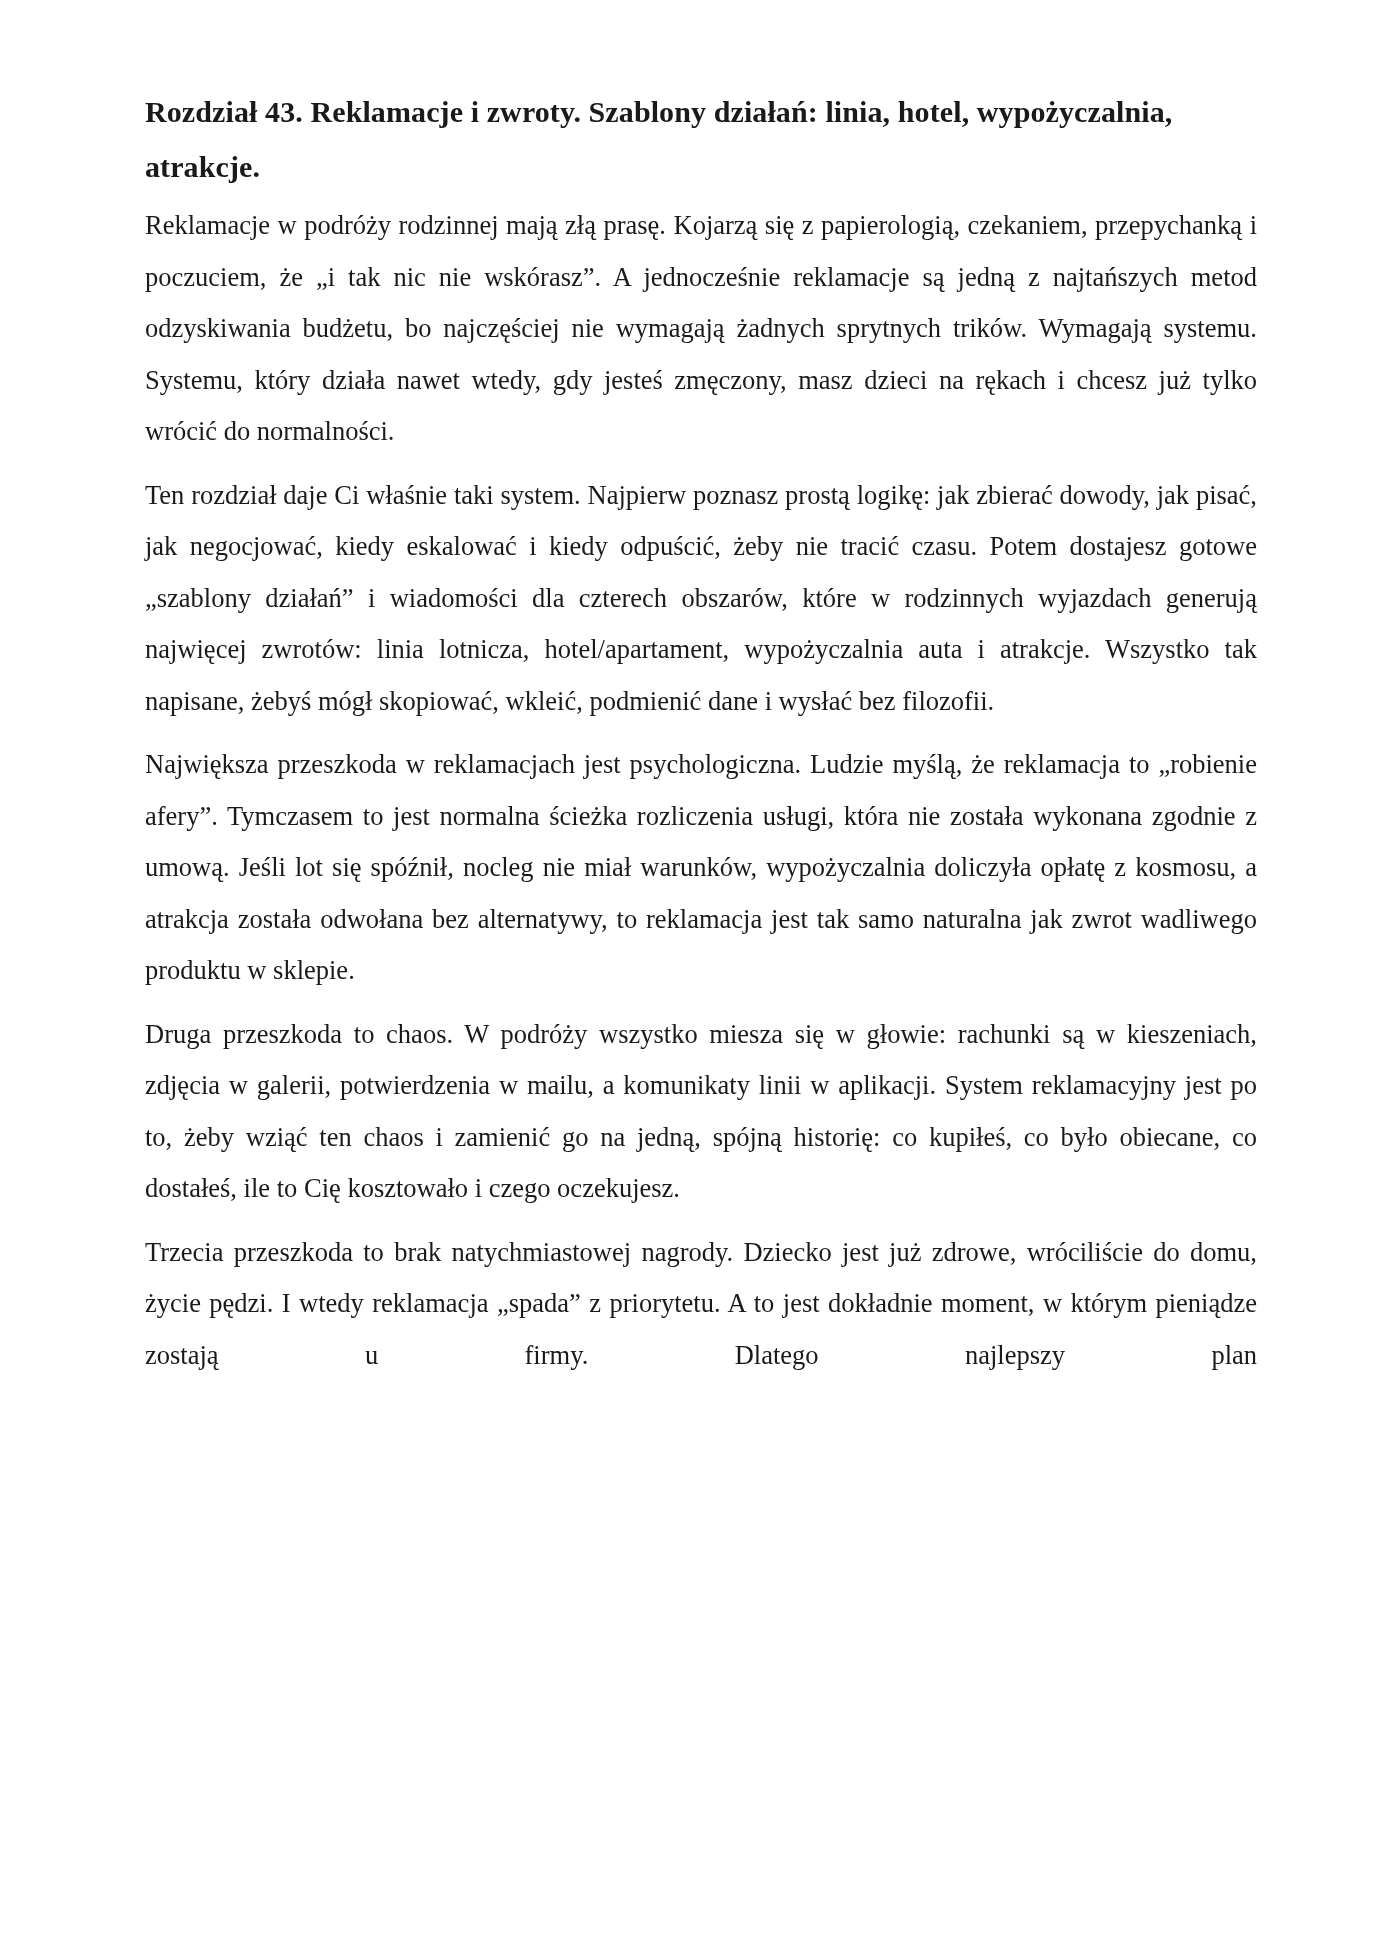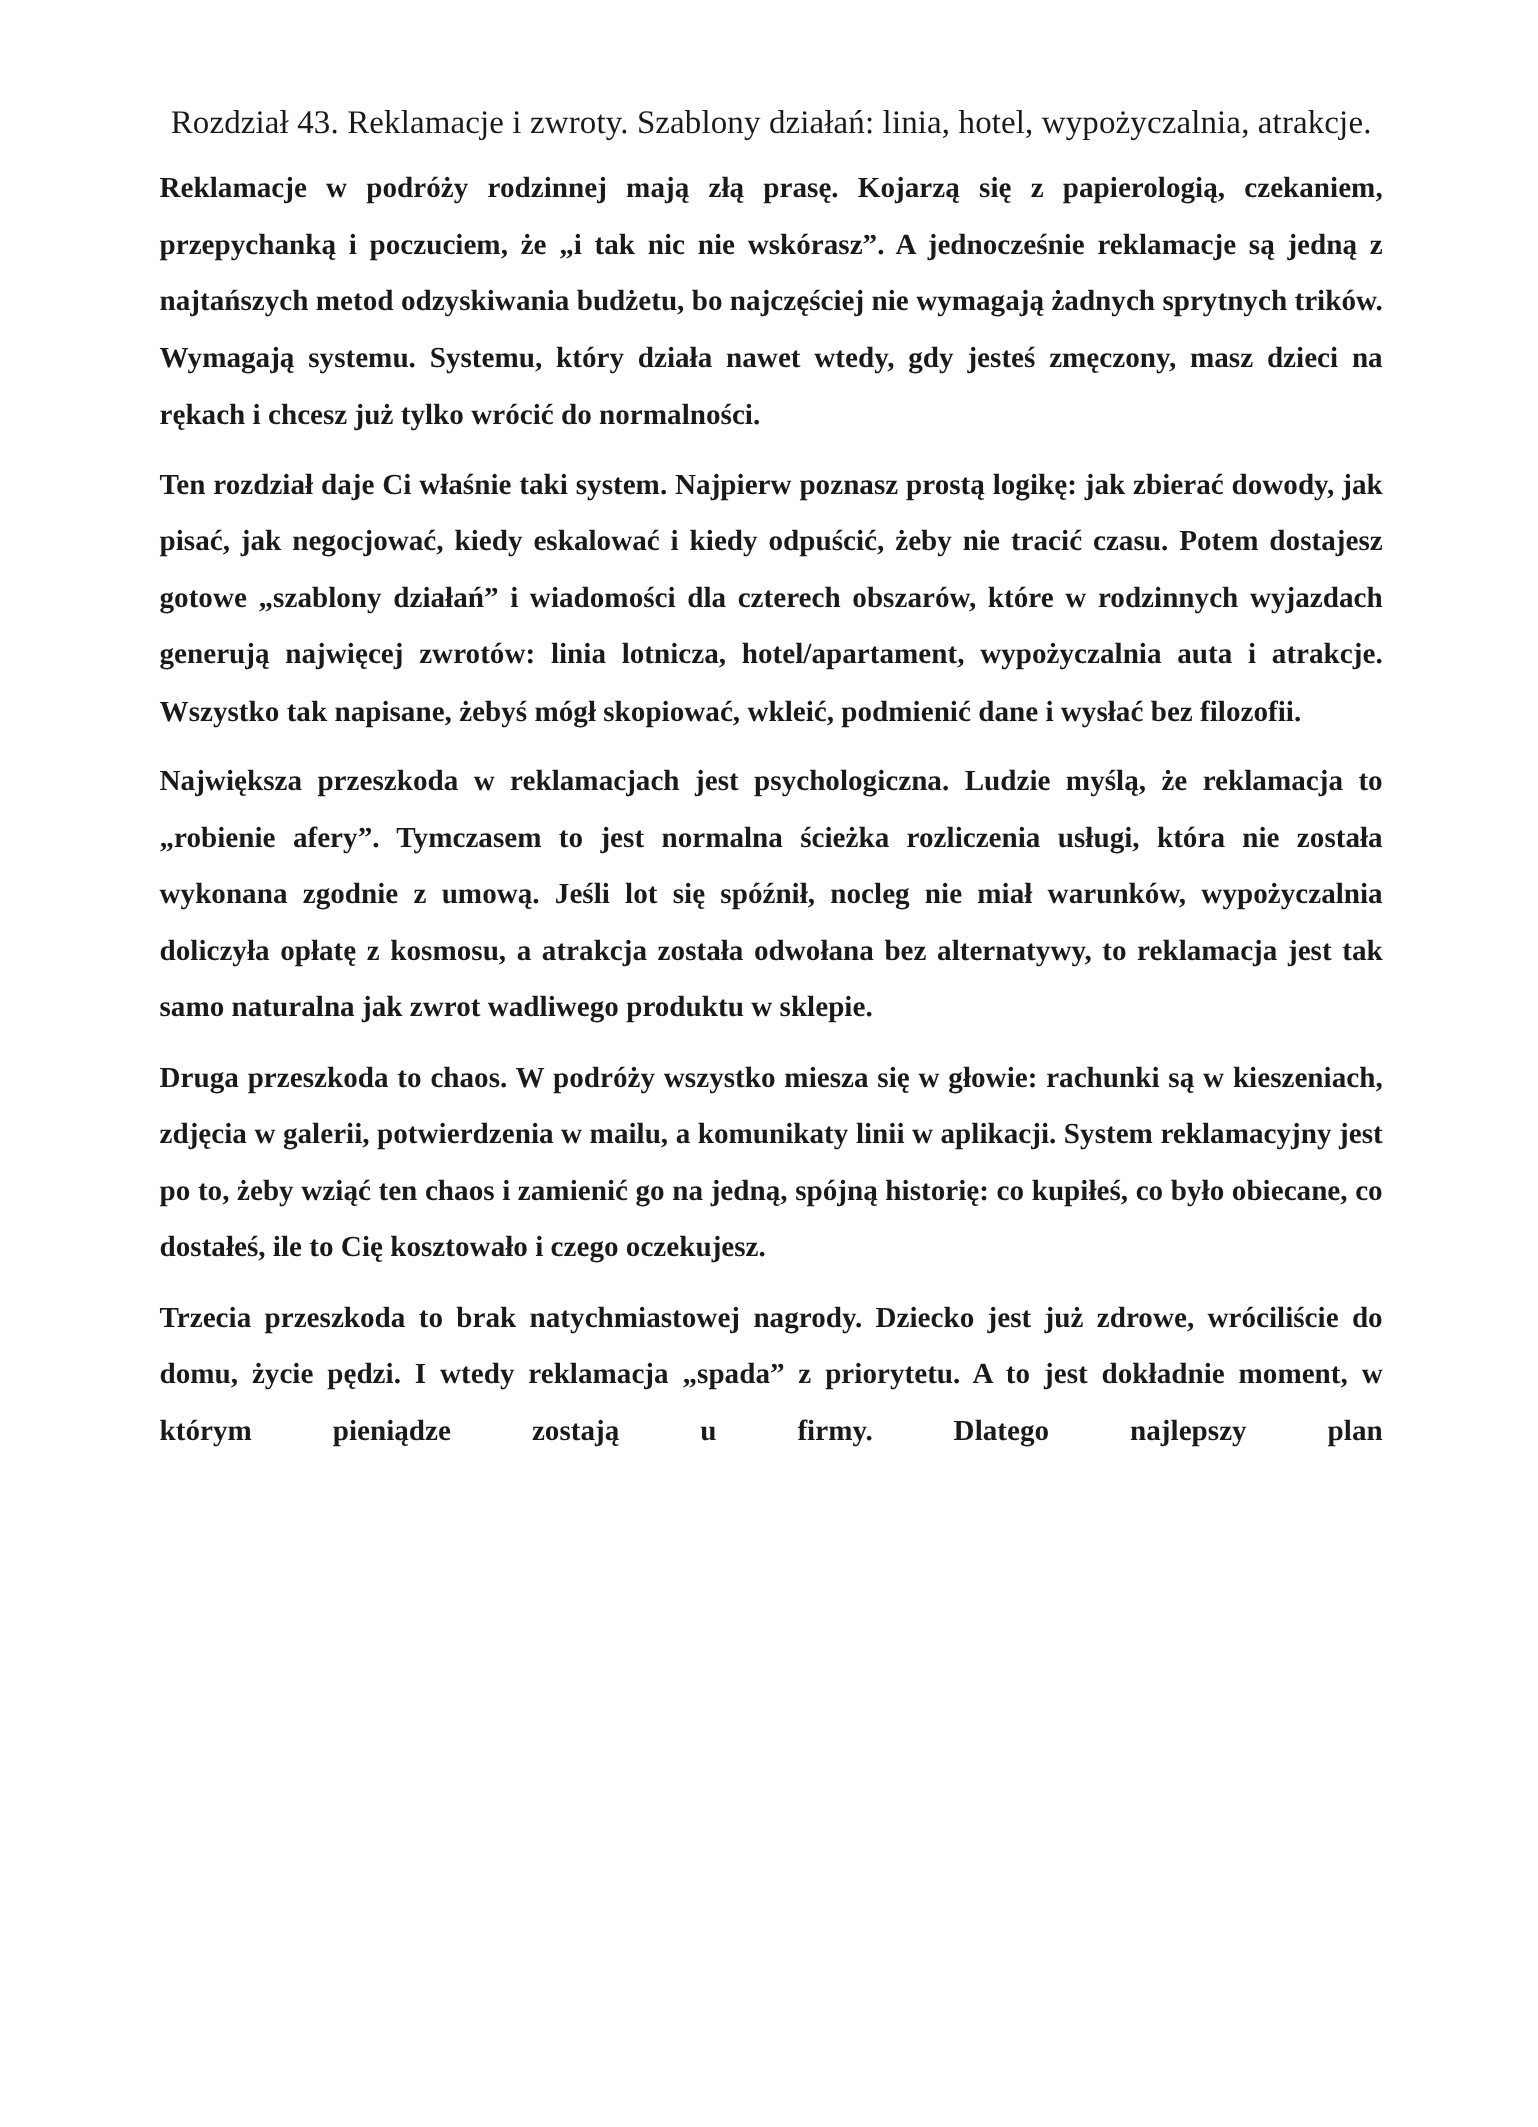--- a/index.html
+++ b/index.html
@@ -15,33 +15,31 @@
     color: #1a1a1a;
     font-family: "Liberation Serif", "DejaVu Serif", serif;
   }
   .page {
     position: absolute;
     left: 145px;
     top: 84px;
     width: 1112px;
   }
   .chapter-title {
-    text-align: center;
-    font-weight: normal;
+    font-weight: bold;
     font-size: 30px;
     line-height: 55px;
     margin: 0 0 6px 0;
     letter-spacing: 0.1px;
   }
   .para {
     font-size: 26.5px;
     line-height: 51.5px;
     text-align: justify;
     margin: 0 0 12px 0;
-    font-weight: bold;
   }
   .section-heading {
     font-size: 26.5px;
     line-height: 51.5px;
     font-weight: bold;
     text-align: justify;
     margin: 0 0 12px 0;
   }
 </style>
 </head>

